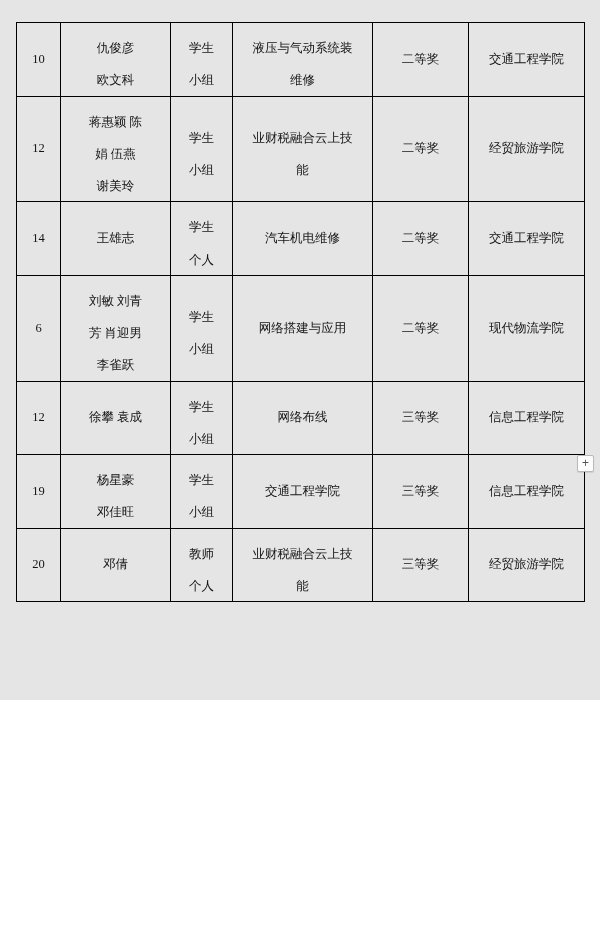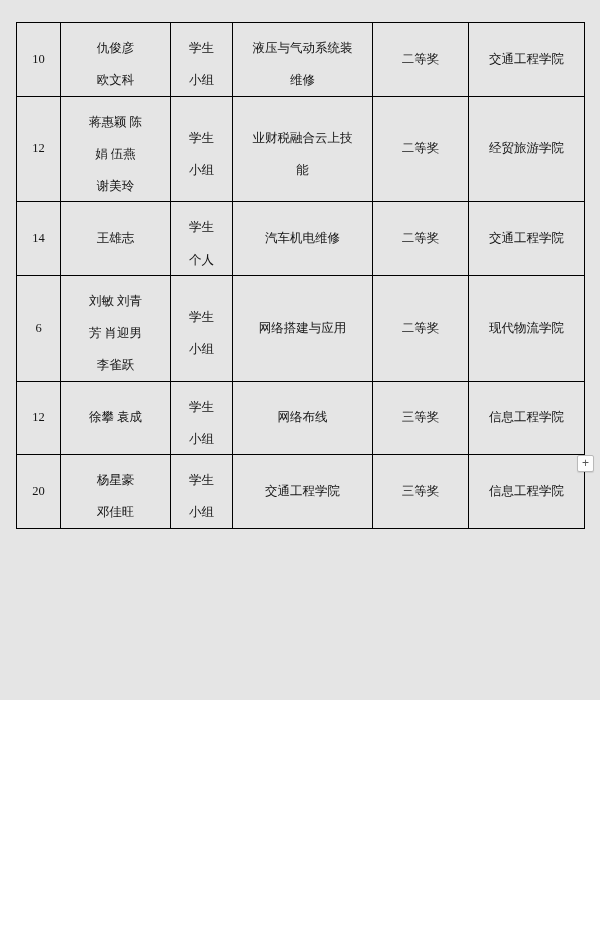--- a/index.html
+++ b/index.html
@@ -164,34 +164,48 @@
           <span>学生</span>
           <span>小组</span>
         </td>
         <td><span>网络布线</span></td>
         <td><span>三等奖</span></td>
         <td><span>信息工程学院</span></td>
       </tr>
 
 
       <tr style="height:66px">
-        <td><span>20</span></td>
+        <td><span>19</span></td>
         <td class="cell-lines">
           <span>杨星豪</span>
           <span>邓佳旺</span>
         </td>
         <td class="cell-lines">
           <span>学生</span>
           <span>小组</span>
         </td>
         <td><span>交通工程学院</span></td>
         <td><span>三等奖</span></td>
         <td><span>信息工程学院</span></td>
       </tr>
 
+      <tr style="height:66px">
+        <td><span>20</span></td>
+        <td><span>邓倩</span></td>
+        <td class="cell-lines">
+          <span>教师</span>
+          <span>个人</span>
+        </td>
+        <td class="cell-lines">
+          <span>业财税融合云上技</span>
+          <span>能</span>
+        </td>
+        <td><span>三等奖</span></td>
+        <td><span>经贸旅游学院</span></td>
+      </tr>
 
     </tbody>
   </table>
 
   <div class="plus-btn">
     <span>+</span>
   </div>
 
 </div>
 

